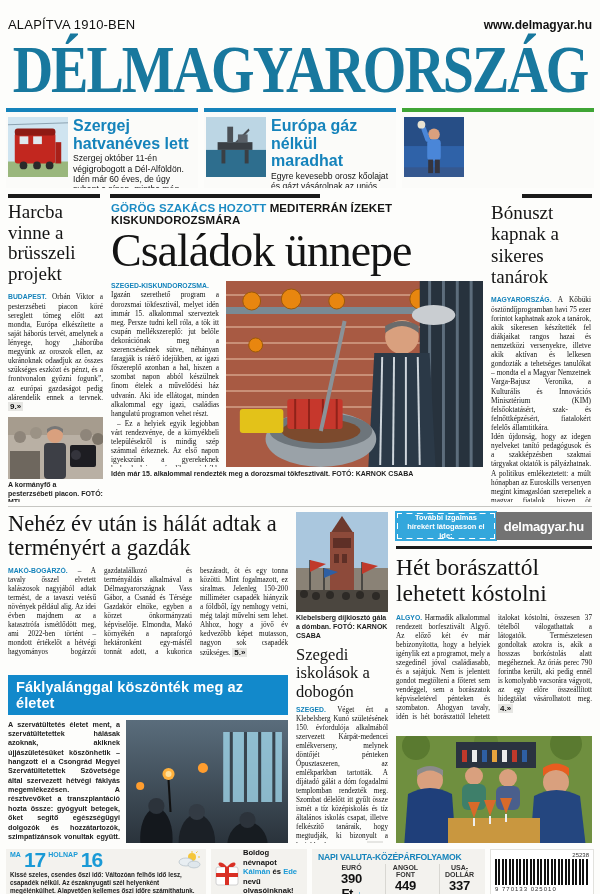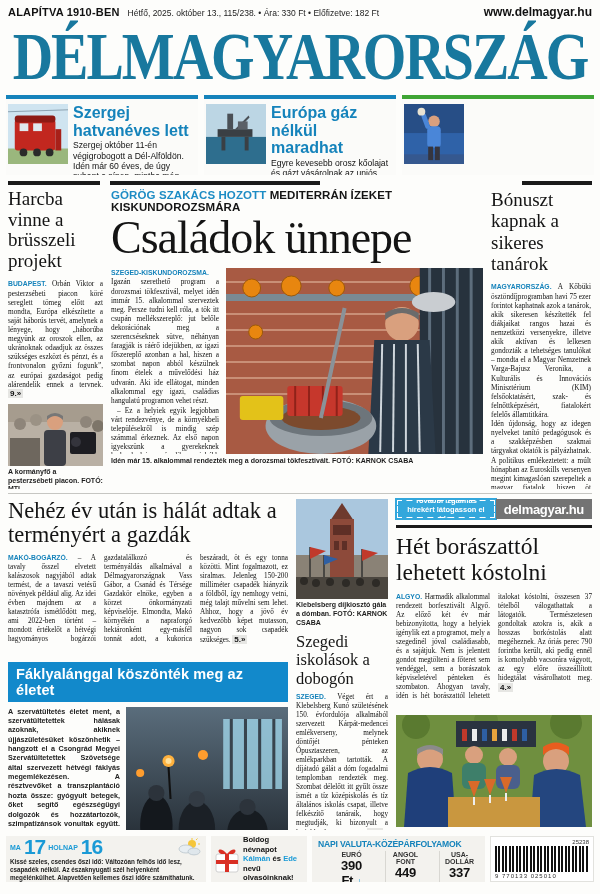--- a/index.html
+++ b/index.html
@@ -1,21 +1,21 @@
 <!DOCTYPE html>
 <html lang="hu"><head>
 <meta charset="utf-8">
 <style>
   html,body{margin:0;padding:0;background:#fff;}
   .page{width:600px;height:894px;overflow:hidden;background:#fdfdfb;font-family:"Liberation Sans",sans-serif;color:#111;box-sizing:border-box;position:relative;}
   .page *{box-sizing:border-box;}
 
   
   .topbar{display:flex;align-items:baseline;gap:8px;padding:5px 8px 0 8px;font-size:9px;}
-  .founded{font-weight:bold;font-size:11px;letter-spacing:.2px;}
+  .founded{font-weight:normal;font-size:13px;letter-spacing:.2px;margin-top:12px;}
   .issue{color:#222;font-size:8.5px;}
   .site{margin-left:auto;font-weight:bold;font-size:12px;}
 
   
   .masthead{margin:0;padding:2px 0 0 0;text-align:center;font-family:"Liberation Serif",serif;font-weight:bold;font-size:56px;letter-spacing:-2px;color:#18789e;line-height:1;transform:scaleY(1.22);transform-origin:top center;height:72px;white-space:nowrap;}
 
   
   .teasers{display:flex;gap:6px;padding:4px 6px 0 6px;height:84px;}
   .teaser{flex:1;border-top:4px solid #1583bb;background:#fbfbf9;display:flex;gap:5px;padding:5px 3px 0 2px;overflow:hidden;}
   .teaser.green{border-top-color:#3fa535;}
@@ -58,32 +58,32 @@
   .second{display:grid;grid-template-columns:280px 92px 196px;gap:8px;padding:5px 8px 0 8px;height:336px;overflow:hidden;}
   .h-farm{font-size:22.5px;line-height:1.08;margin-bottom:6px;}
   .cols3{column-count:3;column-gap:8px;font-family:"Liberation Serif",serif;font-size:7.2px;line-height:1.25;text-align:justify;height:102px;overflow:hidden;margin-bottom:6px;}
   .banner{background:#1289cb;color:#fff;font-weight:bold;font-size:14.5px;padding:4px 8px;margin-bottom:5px;letter-spacing:.1px;}
   .trow{display:flex;gap:6px;height:148px;overflow:hidden;}
   .ttext2{width:112px;flex:none;font-size:7.2px;font-weight:bold;line-height:1.3;color:#222;text-align:justify;overflow:hidden;}
   .photo-torch{flex:1;height:148px;}
   .photo-dome{height:100px;}
   .h-mid{font-size:16.5px;line-height:1.1;margin:6px 0 5px 0;}
   .s-mid .body{font-size:7.2px;}
-  .promo{display:flex;height:20px;margin-bottom:6px;}
+  .promo{display:flex;height:28px;margin-bottom:6px;}
   .promo-left{flex:1;background:#33a7dc;color:#fff;font-weight:bold;font-size:7.5px;line-height:1.2;display:flex;align-items:center;justify-content:center;text-align:center;border:2px dashed #fff;outline:2px solid #33a7dc;outline-offset:-1px;padding:1px 4px;}
   .promo-logo{background:#737373;color:#fff;font-weight:bold;font-size:13px;display:flex;align-items:center;padding:0 8px;letter-spacing:-.3px;}
   .h-wine{font-size:23.5px;line-height:1.1;margin:2px 0 7px 0;border-top:3px solid #1a1a1a;padding-top:6px;}
   .cols2{column-count:2;column-gap:8px;font-family:"Liberation Serif",serif;font-size:7.2px;line-height:1.25;text-align:justify;height:118px;overflow:hidden;margin-bottom:4px;}
   .photo-wine{height:112px;}
 
   
   .footer{display:flex;gap:5px;padding:6px 6px 0 6px;height:54px;}
   .fbox{background:#f3f2ee;height:46px;overflow:hidden;}
   .wbox{width:200px;padding:2px 4px;}
-  .wtop{display:flex;align-items:center;gap:3px;}
+  .wtop{display:flex;align-items:flex-start;gap:3px;}
   .wlab{color:#1a9ad6;font-weight:bold;font-size:7px;}
   .wnum{color:#1a9ad6;font-weight:bold;font-size:21px;line-height:.9;letter-spacing:-1px;}
   .wicon{margin-left:auto;width:26px;height:18px;}
   .wtext{font-size:6.3px;font-weight:bold;line-height:1.25;margin:1px 0 0 0;color:#222;}
   .nbox{width:96px;display:flex;align-items:center;gap:3px;padding:3px;}
   .gift{width:26px;height:30px;flex:none;}
   .ntext{font-size:7.6px;font-weight:bold;line-height:1.25;}
   .nblue{color:#1a9ad6;}
   .cbox{flex:1;padding:3px 6px;}
   .ctitle{color:#1583bb;font-weight:bold;font-size:8.6px;letter-spacing:-.2px;}
@@ -98,21 +98,20 @@
   .bars{height:26px;margin-top:1px;background:repeating-linear-gradient(90deg,#111 0 1.6px,#fff 1.6px 3.4px,#111 3.4px 4.6px,#fff 4.6px 7px);}
   .bdigits{font-size:6px;color:#333;margin:1px 0 0 0;letter-spacing:1px;}
 </style>
 </head>
 <body>
 
 <div class="page">
 
   <div class="topbar">
     <span class="founded">ALAPÍTVA 1910-BEN</span>
-    <span class="issue">Hétfő, 2025. október 13., 115/238.  •  Ára: 330 Ft • Előfizetve: 182 Ft</span>
     <span class="site">www.delmagyar.hu</span>
   </div>
 
   <h1 class="masthead">DÉLMAGYARORSZÁG</h1>
 
   <div class="teasers">
     <div class="teaser">
       <div class="thumb">
         <svg viewBox="0 0 62 62" preserveAspectRatio="none">
           <rect width="62" height="62" fill="#cfe4f0"></rect>

